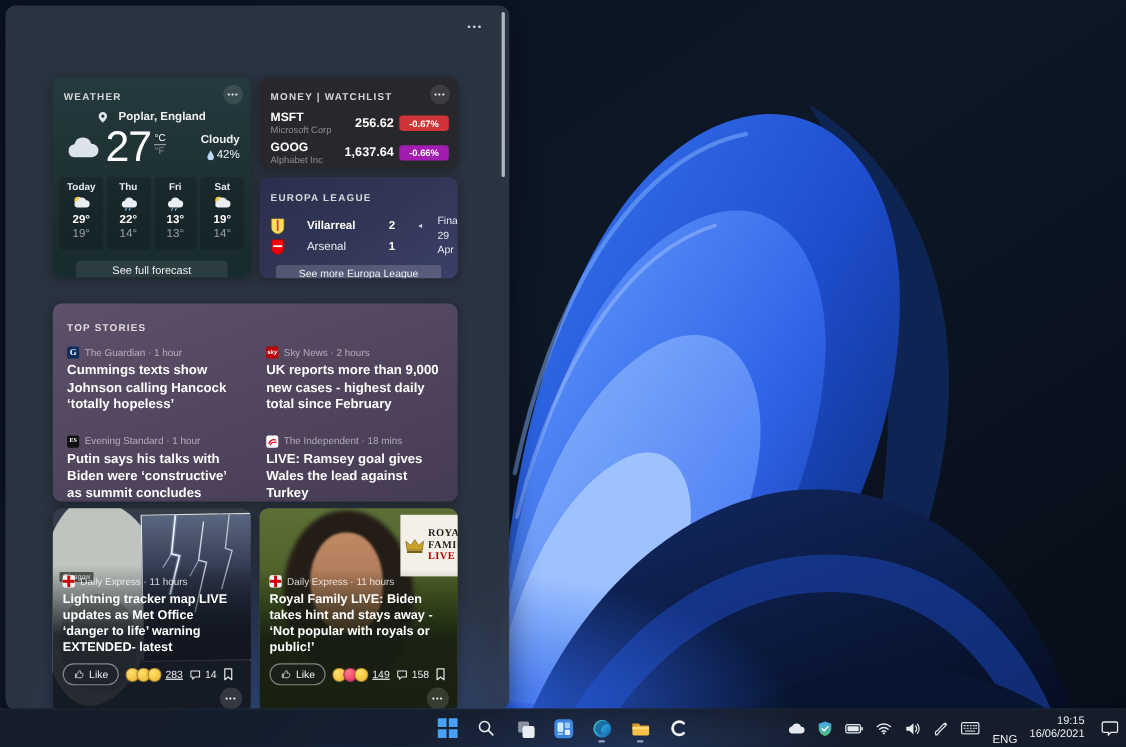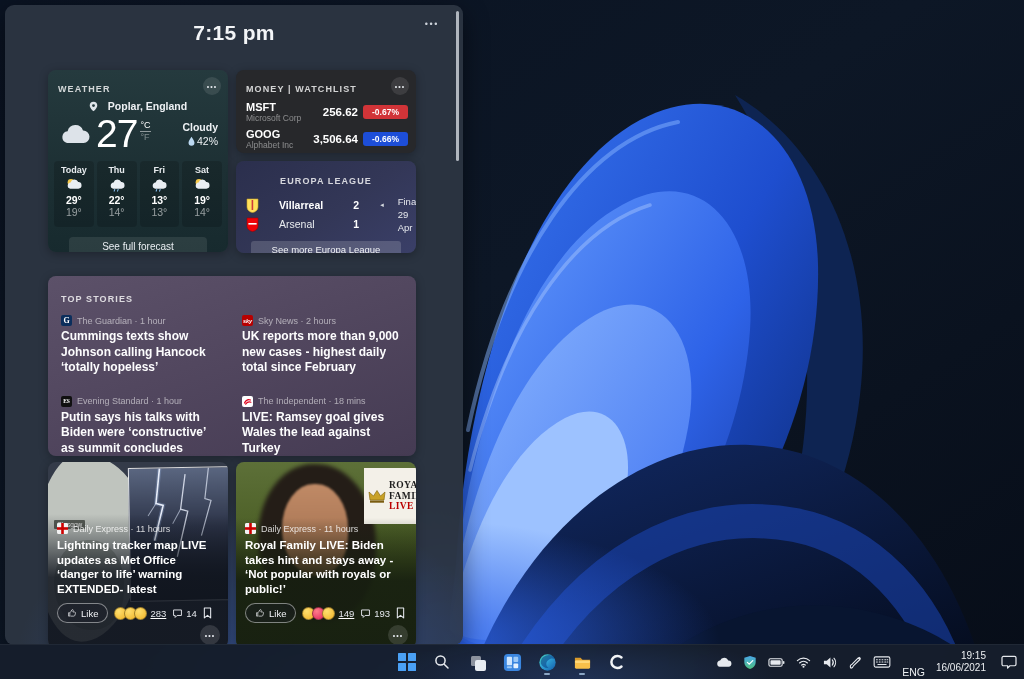--- a/index.html
+++ b/index.html
@@ -61,21 +61,21 @@
   .st-ticker{font-size:11px;font-weight:700;line-height:12px;}
   .st-co{font-size:8.5px;color:rgba(255,255,255,.45);}
   .st-right{margin-left:auto;display:flex;align-items:center;gap:5px;}
   .st-price{font-size:11.5px;font-weight:600;}
   .badge{min-width:37px;text-align:center;font-size:8.5px;font-weight:700;border-radius:3px;
     padding:2px 4px;color:#fff;}
 
   
   .europa{left:231px;top:156px;width:180px;height:92px;
     background:linear-gradient(145deg,#2b2f4d 0%,#333757 55%,#3a3f68 100%);}
-  .eu-head{padding:9px 10px 0 10px;text-align:center;}
+  .eu-head{padding:9px 10px 0 10px;}
   .eu-match{display:flex;align-items:center;padding:7px 8px 0 10px;}
   .eu-teams{flex:1;}
   .eu-row{display:flex;align-items:center;gap:20px;height:19px;}
   .eu-name{font-size:10.5px;}
   .eu-name.win{font-weight:700;}
   .eu-score{width:16px;text-align:right;font-size:10.5px;font-weight:600;}
   .win-mark{font-size:7px;color:#d6dbe1;margin-left:1px;}
   .eu-div{width:1px;height:28px;background:rgba(255,255,255,.25);margin:0 7px;}
   .eu-status{width:40px;text-align:left;font-size:9.5px;line-height:13px;color:#e6e9ee;}
   .eu-more{display:block;margin:7px auto 0 auto;width:150px;height:17px;border:none;cursor:pointer;
@@ -205,21 +205,20 @@
     <path d="M450 622 C468 540 505 450 565 418 C608 396 636 432 626 490 C614 555 570 608 528 630 C495 646 465 640 450 630 Z" fill="#9dc2ff"></path>
     <path d="M470 679 C520 540 630 440 750 445 C865 450 950 545 985 679 Z" fill="url(#pd)"></path>
     <path d="M520 679 C585 565 685 505 795 525 C870 540 925 600 950 679" stroke="#1c49c4" stroke-width="34" fill="none" opacity=".5"></path>
     <path d="M640 679 C700 615 800 585 900 620 C945 636 975 658 985 679 Z" fill="#081530"></path>
     <ellipse cx="420" cy="645" rx="300" ry="125" fill="url(#glow)"></ellipse>
   </svg>
 
   <div class="panel">
     <div class="panel-glow"></div>
 
-    <div class="panel-time">7:15 pm</div>
     <button class="panel-menu">
       <span>•••</span>
     </button>
     <div class="scrollbar"></div>
 
     <section class="card weather">
       <div class="wx-head"><span class="card-h">WEATHER</span></div>
       <button class="card-menu">
           <span>•••</span>
         </button>
@@ -327,22 +326,22 @@
           <span class="st-price">256.62</span>
           <span class="badge" style="background:#d13438">-0.67%</span>
         </div>
       </div>
       <div class="stock">
         <div>
           <div class="st-ticker">GOOG</div>
           <div class="st-co">Alphabet Inc</div>
         </div>
         <div class="st-right">
-          <span class="st-price">3,506.64</span>
-          <span class="badge" style="background:#1d4ed8">-0.66%</span>
+          <span class="st-price">1,637.64</span>
+          <span class="badge" style="background:#a21caf">-0.66%</span>
         </div>
       </div>
     </section>
 
     <section class="card europa">
       <div class="eu-head"><span class="card-h">EUROPA LEAGUE</span></div>
       <div class="eu-match">
         <div class="eu-teams">
           <div class="eu-row">
             <svg width="13" height="15" viewBox="0 0 13 15">
@@ -504,21 +503,21 @@
           <span class="reacts">
             <span class="r-dot r-gold"></span>
             <span class="r-dot r-red"></span>
             <span class="r-dot r-gold"></span>
             <span class="count">149</span>
           </span>
           <button class="ico-btn">
             <svg width="11" height="11" viewBox="0 0 14 14">
                 <path d="M2 2.5 h10 v7 h-5.5 L4 12 v-2.5 H2 Z" fill="none" stroke="#e4e7ec" stroke-width="1.2" stroke-linejoin="round"></path>
               </svg>
-            <span>193</span>
+            <span>158</span>
           </button>
           <button class="ico-btn">
             <svg width="9" height="12" viewBox="0 0 10 13">
                 <path d="M1.5 1 h7 v11 l-3.5-2.8 L1.5 12 Z" fill="none" stroke="#e4e7ec" stroke-width="1.2" stroke-linejoin="round"></path>
               </svg>
           </button>
         </div>
       </div>
       <button class="nc-dots">
           <span>•••</span>

